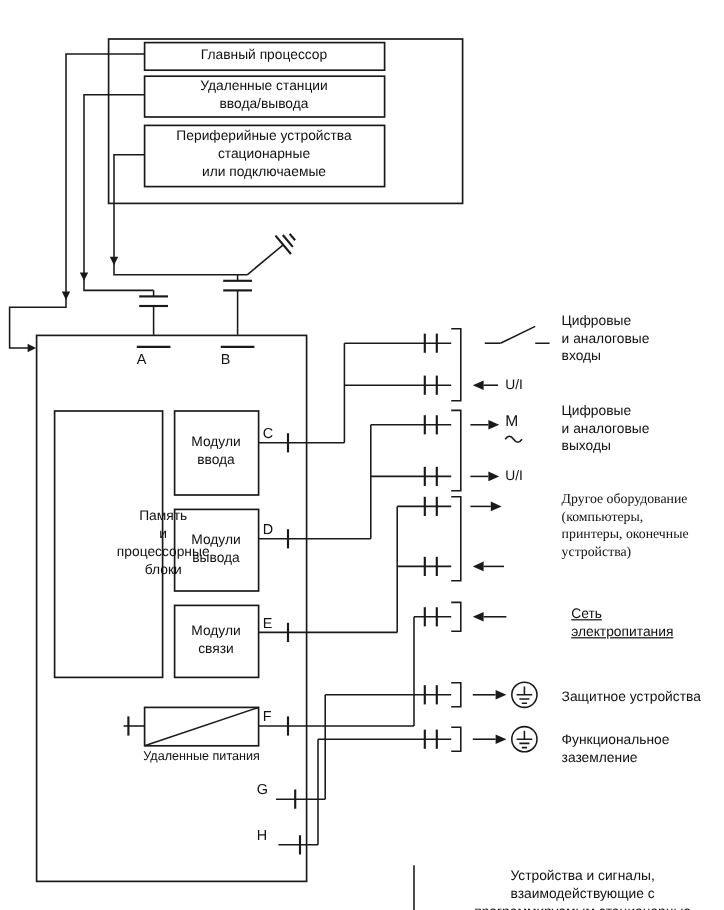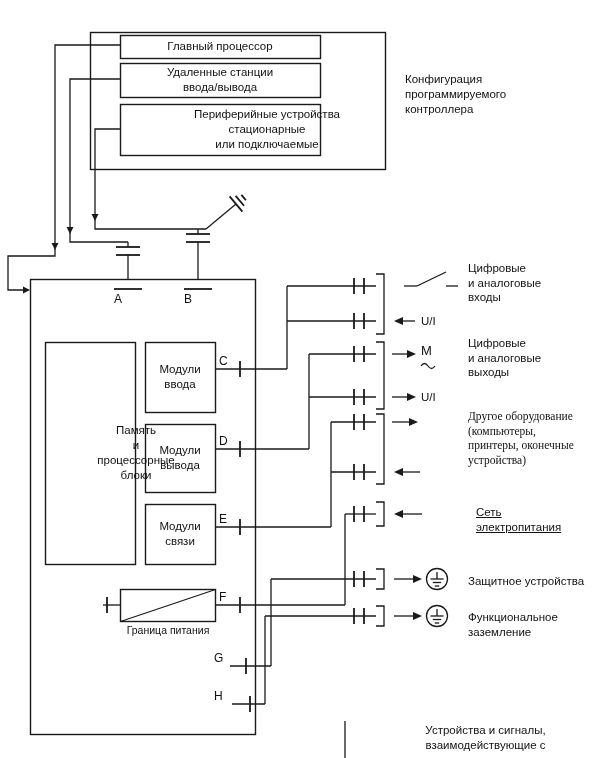--- a/index.html
+++ b/index.html
@@ -189,38 +189,35 @@
         <polygon points="342,748 333,744 333,752" fill="#1a1a1a" stroke="none"></polygon>
         <polygon points="348,748 357,744 357,752" fill="#1a1a1a" stroke="none"></polygon>
         <line x1="357" y1="748" x2="560" y2="748"></line>
       </g>
     </g>
   </svg>
 
   <div class="t cc" style="left:120px;top:11px;width:200px;height:23px;">Главный процессор</div>
   <div class="t cc" style="left:120px;top:39px;width:200px;height:34px;line-height:15px;">Удаленные станции
 ввода/вывода</div>
-  <div class="t cc" style="left:120px;top:80px;width:200px;height:51px;line-height:15px;padding-left:47px;">Периферийные устройства
+  <div class="t cc" style="left:120px;top:80px;width:200px;height:51px;line-height:15px;">Периферийные устройства
 стационарные
 или подключаемые</div>
-  <div class="t" style="left:405px;top:48px;line-height:15px;">Конфигурация
-программируемого
-контроллера</div>
 
   <div class="t cc" style="left:45px;top:318px;width:90px;height:222px;line-height:15px;padding-left:46px;">Память
 и
 процессорные
 блоки</div>
   <div class="t cc" style="left:145px;top:318px;width:70px;height:70px;line-height:15px;">Модули
 ввода</div>
   <div class="t cc" style="left:145px;top:400px;width:70px;height:68px;line-height:15px;">Модули
 вывода</div>
   <div class="t cc" style="left:145px;top:480px;width:70px;height:60px;line-height:15px;">Модули
 связи</div>
-  <div class="t cc" style="left:118px;top:600px;width:100px;height:13px;font-size:10.5px;">Граница питания</div>
+  <div class="t cc" style="left:118px;top:600px;width:100px;height:13px;font-size:10.5px;">Удаленные питания</div>
 
   <div class="ltr" style="left:114px;top:268px;">A</div>
   <div class="ltr" style="left:184px;top:268px;">B</div>
   <div class="ltr" style="left:219px;top:330px;">C</div>
   <div class="ltr" style="left:219px;top:410px;">D</div>
   <div class="ltr" style="left:219px;top:488px;">E</div>
   <div class="ltr" style="left:219px;top:566px;">F</div>
   <div class="ltr" style="left:214px;top:627px;">G</div>
   <div class="ltr" style="left:214px;top:665px;">H</div>
 

